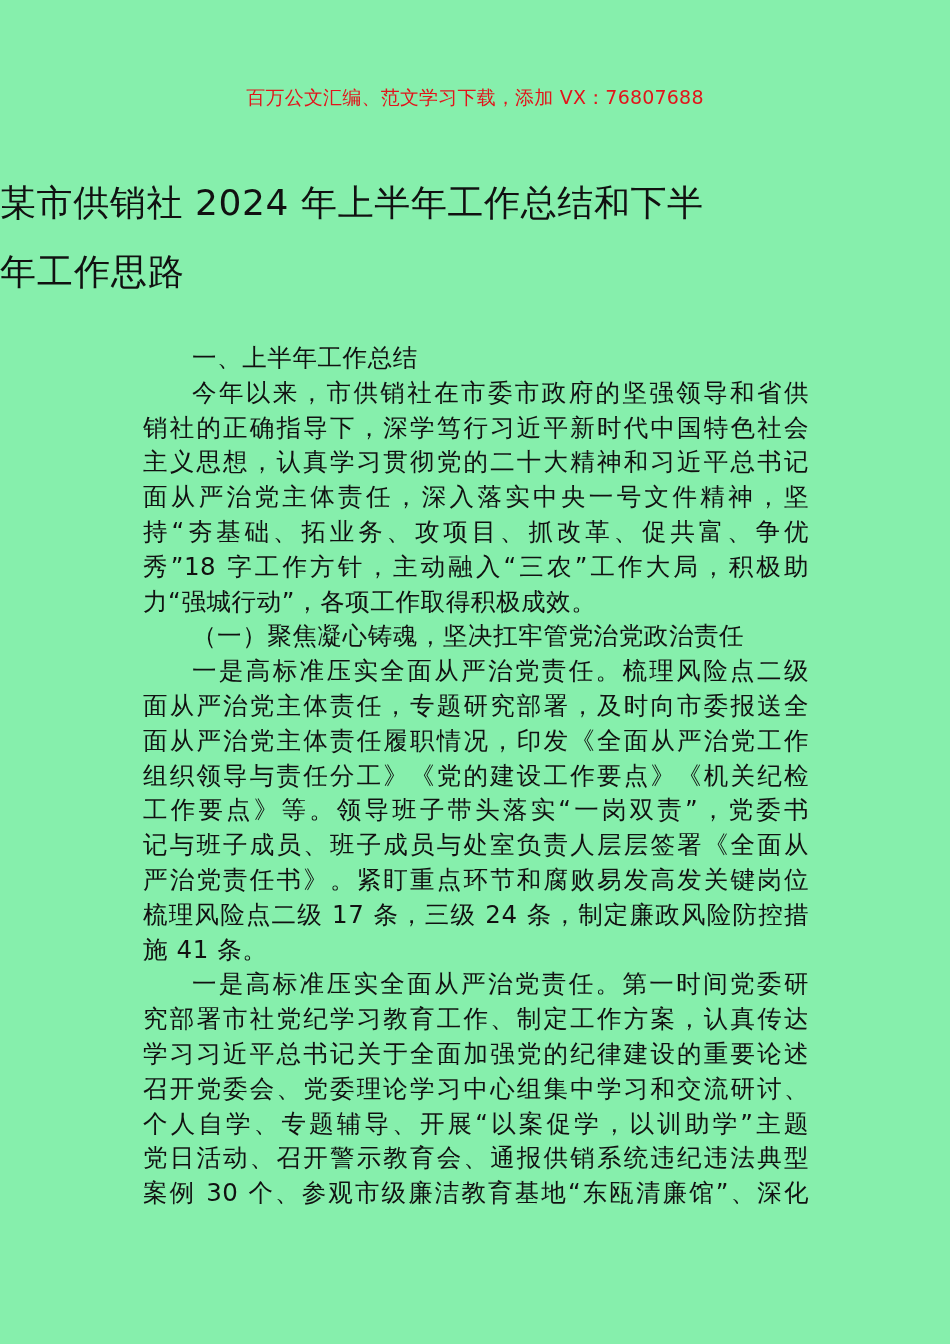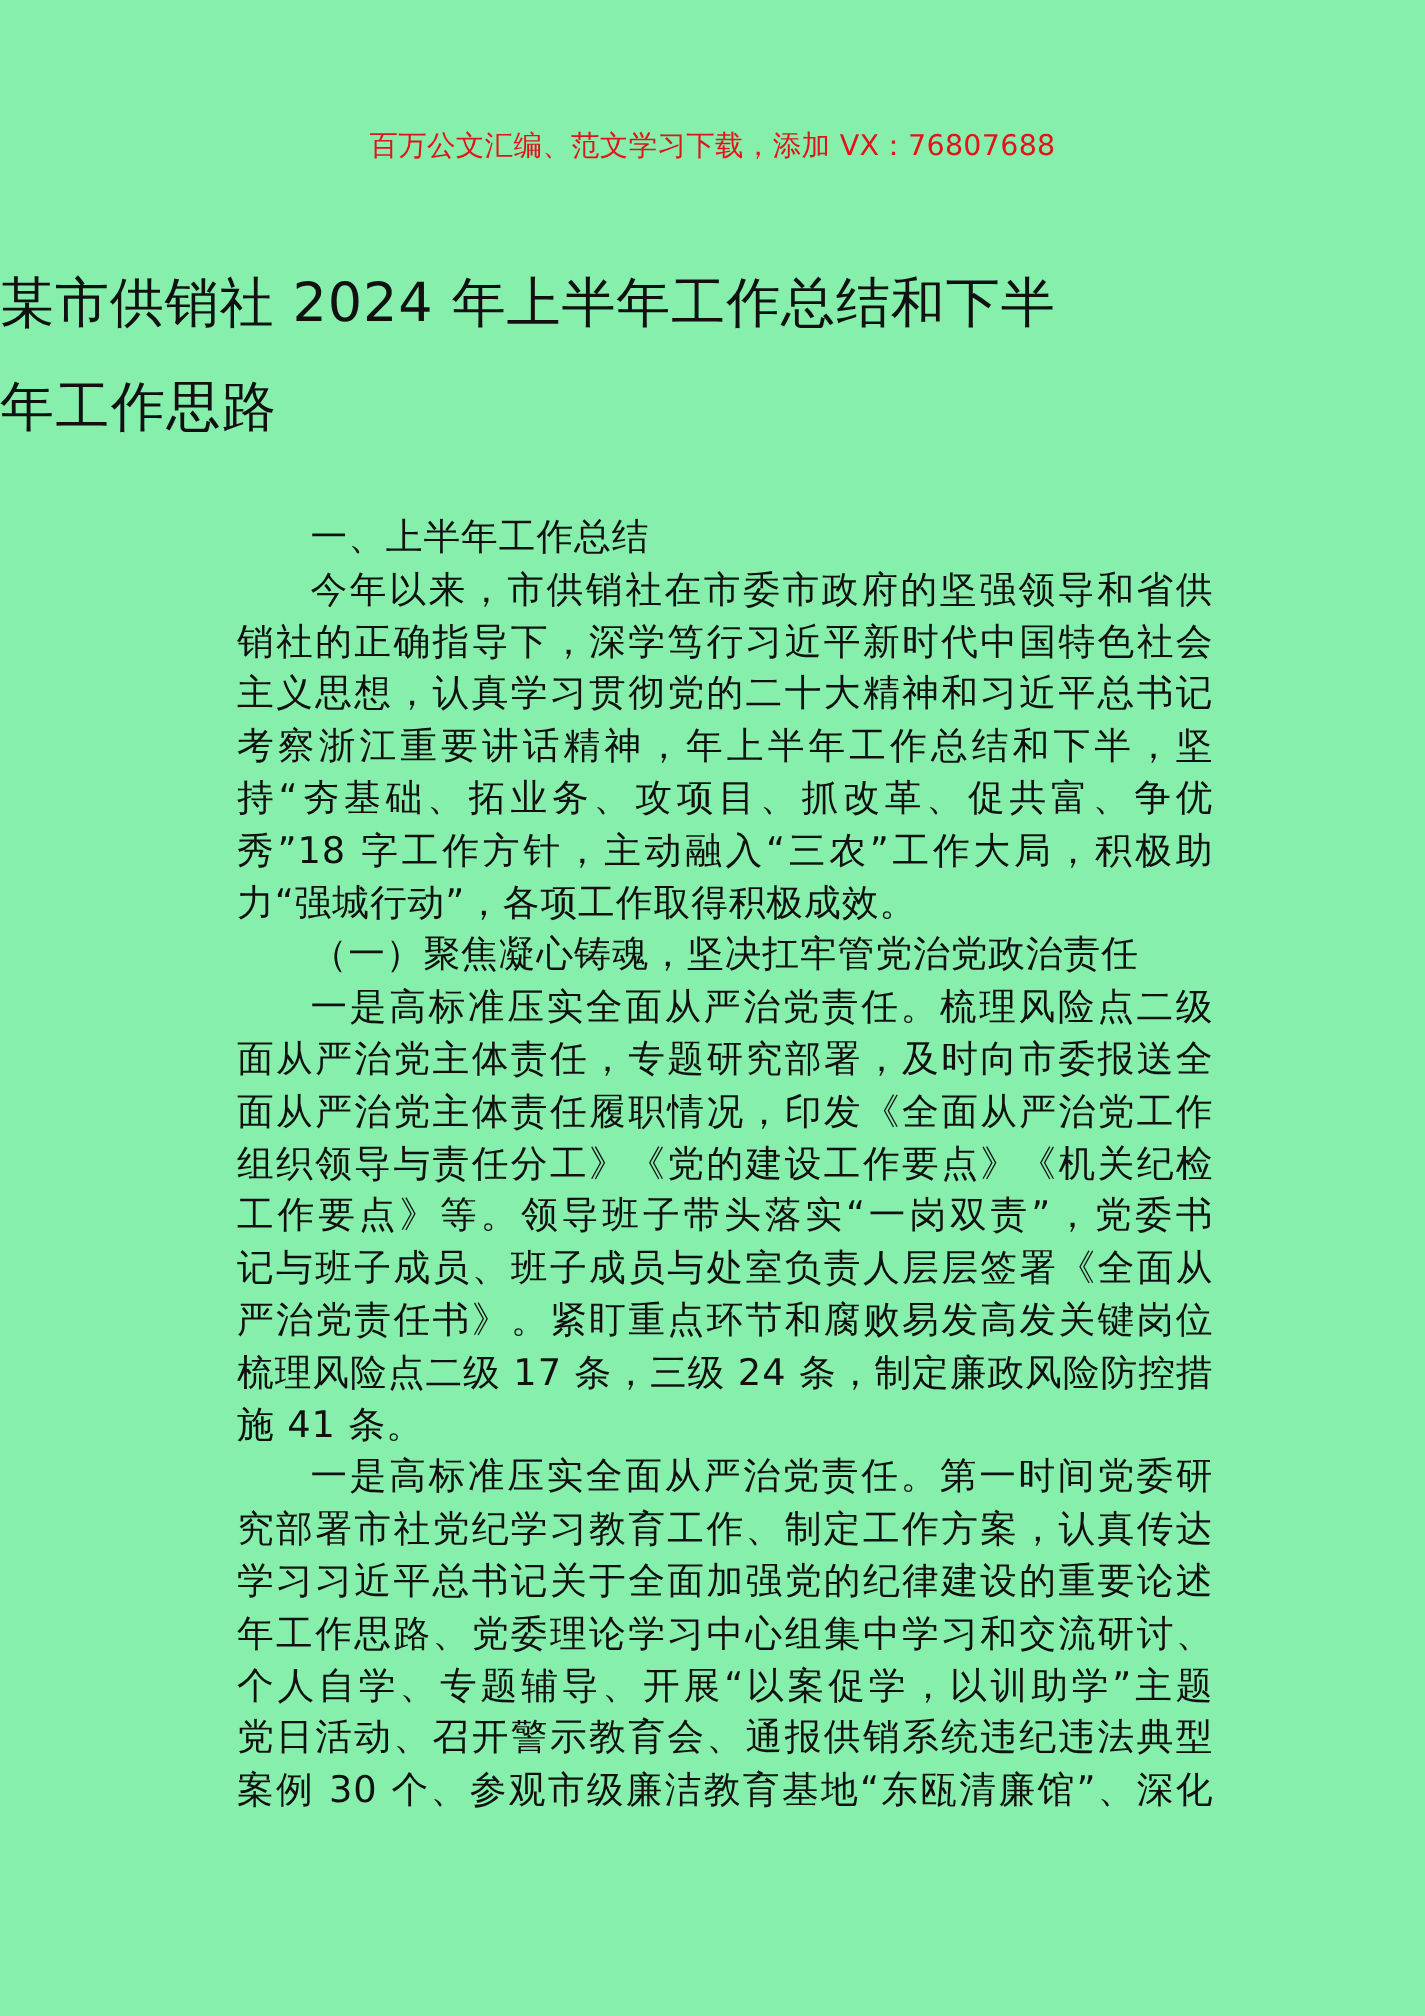--- a/index.html
+++ b/index.html
@@ -54,21 +54,20 @@
     }
     .line {
       height: 34.8px;
       line-height: 34.8px;
       font-size: 24.5px;
       white-space: nowrap;
       letter-spacing: 0.6px;
       text-align: justify;
       text-align-last: justify;
       color: #111111;
-      margin-left: 15px;
     }
     .line.last {
       text-align-last: left;
     }
     .line.indent {
       padding-left: 49px;
     }
     .line.heading {
       text-align-last: left;
     }
@@ -81,36 +80,36 @@
   <div class="watermark">百万公文汇编、范文学习下载，添加 VX：76807688</div>
 
   <div class="title l1">某市供销社 2024 年上半年工作总结和下半</div>
   <div class="title l2">年工作思路</div>
 
   <div class="body-text">
     <div class="line indent heading">一、上半年工作总结</div>
     <div class="line indent">今年以来，市供销社在市委市政府的坚强领导和省供</div>
     <div class="line">销社的正确指导下，深学笃行习近平新时代中国特色社会</div>
     <div class="line">主义思想，认真学习贯彻党的二十大精神和习近平总书记</div>
-    <div class="line">考察浙江重要讲话精神，年上半年工作总结和下半，坚</div>
+    <div class="line">面从严治党主体责任，深入落实中央一号文件精神，坚</div>
     <div class="line">持“夯基础、拓业务、攻项目、抓改革、促共富、争优</div>
     <div class="line">秀”18 字工作方针，主动融入“三农”工作大局，积极助</div>
     <div class="line last">力“强城行动”，各项工作取得积极成效。</div>
     <div class="line indent heading">（一）聚焦凝心铸魂，坚决扛牢管党治党政治责任</div>
     <div class="line indent">一是高标准压实全面从严治党责任。梳理风险点二级</div>
     <div class="line">面从严治党主体责任，专题研究部署，及时向市委报送全</div>
     <div class="line">面从严治党主体责任履职情况，印发《全面从严治党工作</div>
     <div class="line">组织领导与责任分工》《党的建设工作要点》《机关纪检</div>
     <div class="line">工作要点》等。领导班子带头落实“一岗双责”，党委书</div>
     <div class="line">记与班子成员、班子成员与处室负责人层层签署《全面从</div>
     <div class="line">严治党责任书》。紧盯重点环节和腐败易发高发关键岗位</div>
     <div class="line">梳理风险点二级 17 条，三级 24 条，制定廉政风险防控措</div>
     <div class="line last">施 41 条。</div>
     <div class="line indent">一是高标准压实全面从严治党责任。第一时间党委研</div>
     <div class="line">究部署市社党纪学习教育工作、制定工作方案，认真传达</div>
     <div class="line">学习习近平总书记关于全面加强党的纪律建设的重要论述</div>
-    <div class="line">年工作思路、党委理论学习中心组集中学习和交流研讨、</div>
+    <div class="line">召开党委会、党委理论学习中心组集中学习和交流研讨、</div>
     <div class="line">个人自学、专题辅导、开展“以案促学，以训助学”主题</div>
     <div class="line">党日活动、召开警示教育会、通报供销系统违纪违法典型</div>
     <div class="line">案例 30 个、参观市级廉洁教育基地“东瓯清廉馆”、深化</div>
   </div>
 
 </div>
 
 </body></html>

